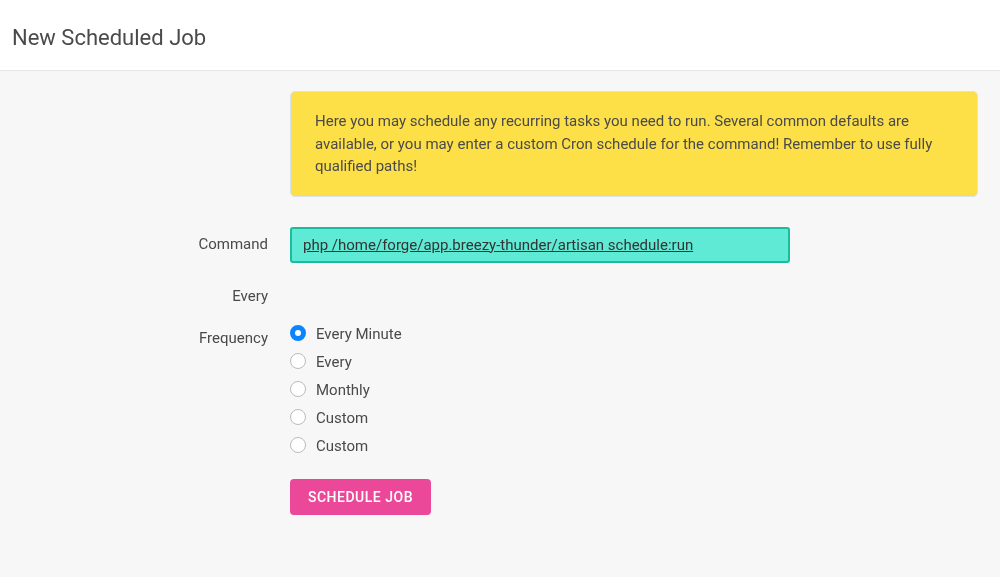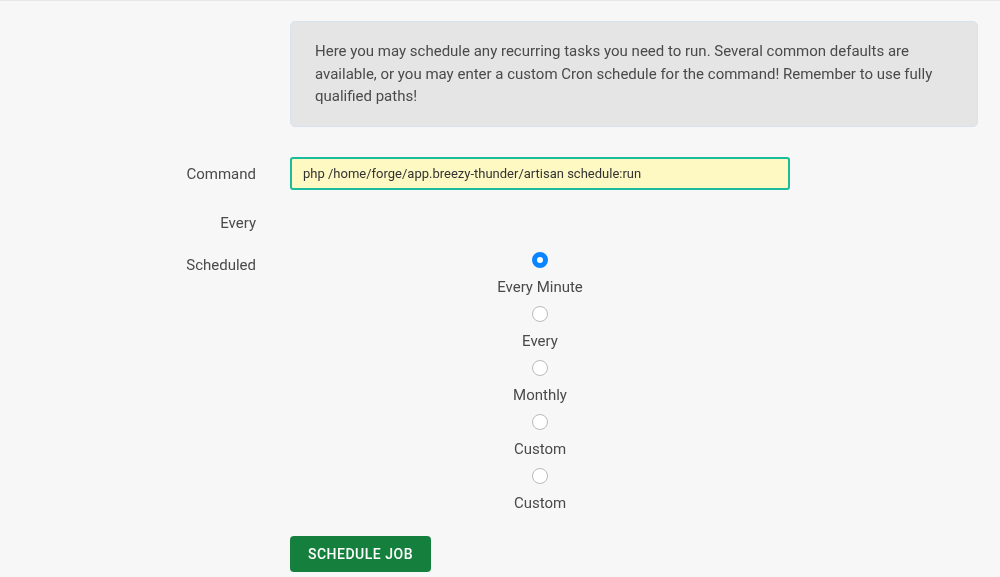--- a/index.html
+++ b/index.html
@@ -29,75 +29,75 @@
       border-top: 1px solid #e8e8e8;
       padding: 20px 0 30px 0;
       min-height: 520px;
     }
     .content-wrap {
       max-width: 980px;
       margin: 0 auto;
       padding: 0 0 0 0;
     }
     .info-box {
-      background: #e5e5e5;
+      background: #fde047;
       border: 1px solid #d7e3ee;
       border-radius: 5px;
       margin: 0 12px 30px 280px;
       padding: 18px 24px 18px 24px;
       color: #4a4a4a;
       line-height: 1.5;
       font-size: 15px;
     }
     .form-row {
       display: flex;
       align-items: flex-start;
       margin-bottom: 16px;
       padding: 0 12px 0 0;
     }
     .form-label {
       width: 280px;
       text-align: right;
-      padding-right: 34px;
+      padding-right: 22px;
       padding-top: 8px;
       color: #4a4a4a;
       font-size: 15px;
       flex-shrink: 0;
     }
     .form-field {
       flex: 1;
       max-width: 500px;
     }
     .text-input {
       width: 100%;
       padding: 8px 12px;
       border: 1px solid #ccc;
       border-radius: 3px;
-      font-size: 13px;
+      font-size: 15px;
       color: #333;
       font-family: inherit;
-      background: #fef9c3;
+      background: #5eead4;
+      text-decoration: underline;
     }
     .text-input.focused {
       border: 2px solid #1abc9c;
       outline: none;
       padding: 7px 11px;
     }
     .radio-group {
       display: flex;
       flex-direction: column;
       gap: 10px;
       padding-top: 4px;
     }
     .radio-item {
       display: flex;
-      align-items: center;
+      align-items: flex-start;
       gap: 10px;
       cursor: pointer;
-      flex-direction: column;
     }
     .radio-circle {
       width: 16px;
       height: 16px;
       border-radius: 50%;
       border: 1px solid #bbb;
       background: #fff;
       display: flex;
       align-items: center;
       justify-content: center;
@@ -109,57 +109,58 @@
     }
     .radio-label {
       color: #4a4a4a;
       font-size: 15px;
     }
     .submit-row {
       padding-left: 280px;
       margin-top: 24px;
     }
     .submit-btn {
-      background: #15803d;
+      background: #ec4899;
       color: #fff;
       border: none;
       border-radius: 4px;
       padding: 10px 18px;
       font-size: 14px;
       font-weight: 500;
       letter-spacing: 0.5px;
       cursor: pointer;
       font-family: inherit;
     }
   </style>
 </head>
 <body>
 
 <div class="page">
+  <h1 class="page-title">New Scheduled Job</h1>
 
   <div class="main-panel">
     <div class="content-wrap">
 
       <div class="info-box">
         <span>Here you may schedule any recurring tasks you need to run. Several common defaults are available, or you may enter a custom Cron schedule for the command! Remember to use fully qualified paths!</span>
       </div>
 
       <div class="form-row">
         <div class="form-label">Command</div>
         <div class="form-field">
           <input type="text" class="text-input focused" value="php /home/forge/app.breezy-thunder/artisan schedule:run" style="">
         </div>
       </div>
 
       <div class="form-row">
         <div class="form-label">Every</div>
       </div>
 
       <div class="form-row">
-        <div class="form-label">Scheduled</div>
+        <div class="form-label">Frequency</div>
         <div class="form-field">
           <div class="radio-group">
 
             <label class="radio-item">
               <span class="radio-circle checked"></span>
               <span class="radio-label">Every Minute</span>
             </label>
 
             <label class="radio-item">
               <span class="radio-circle"></span>

